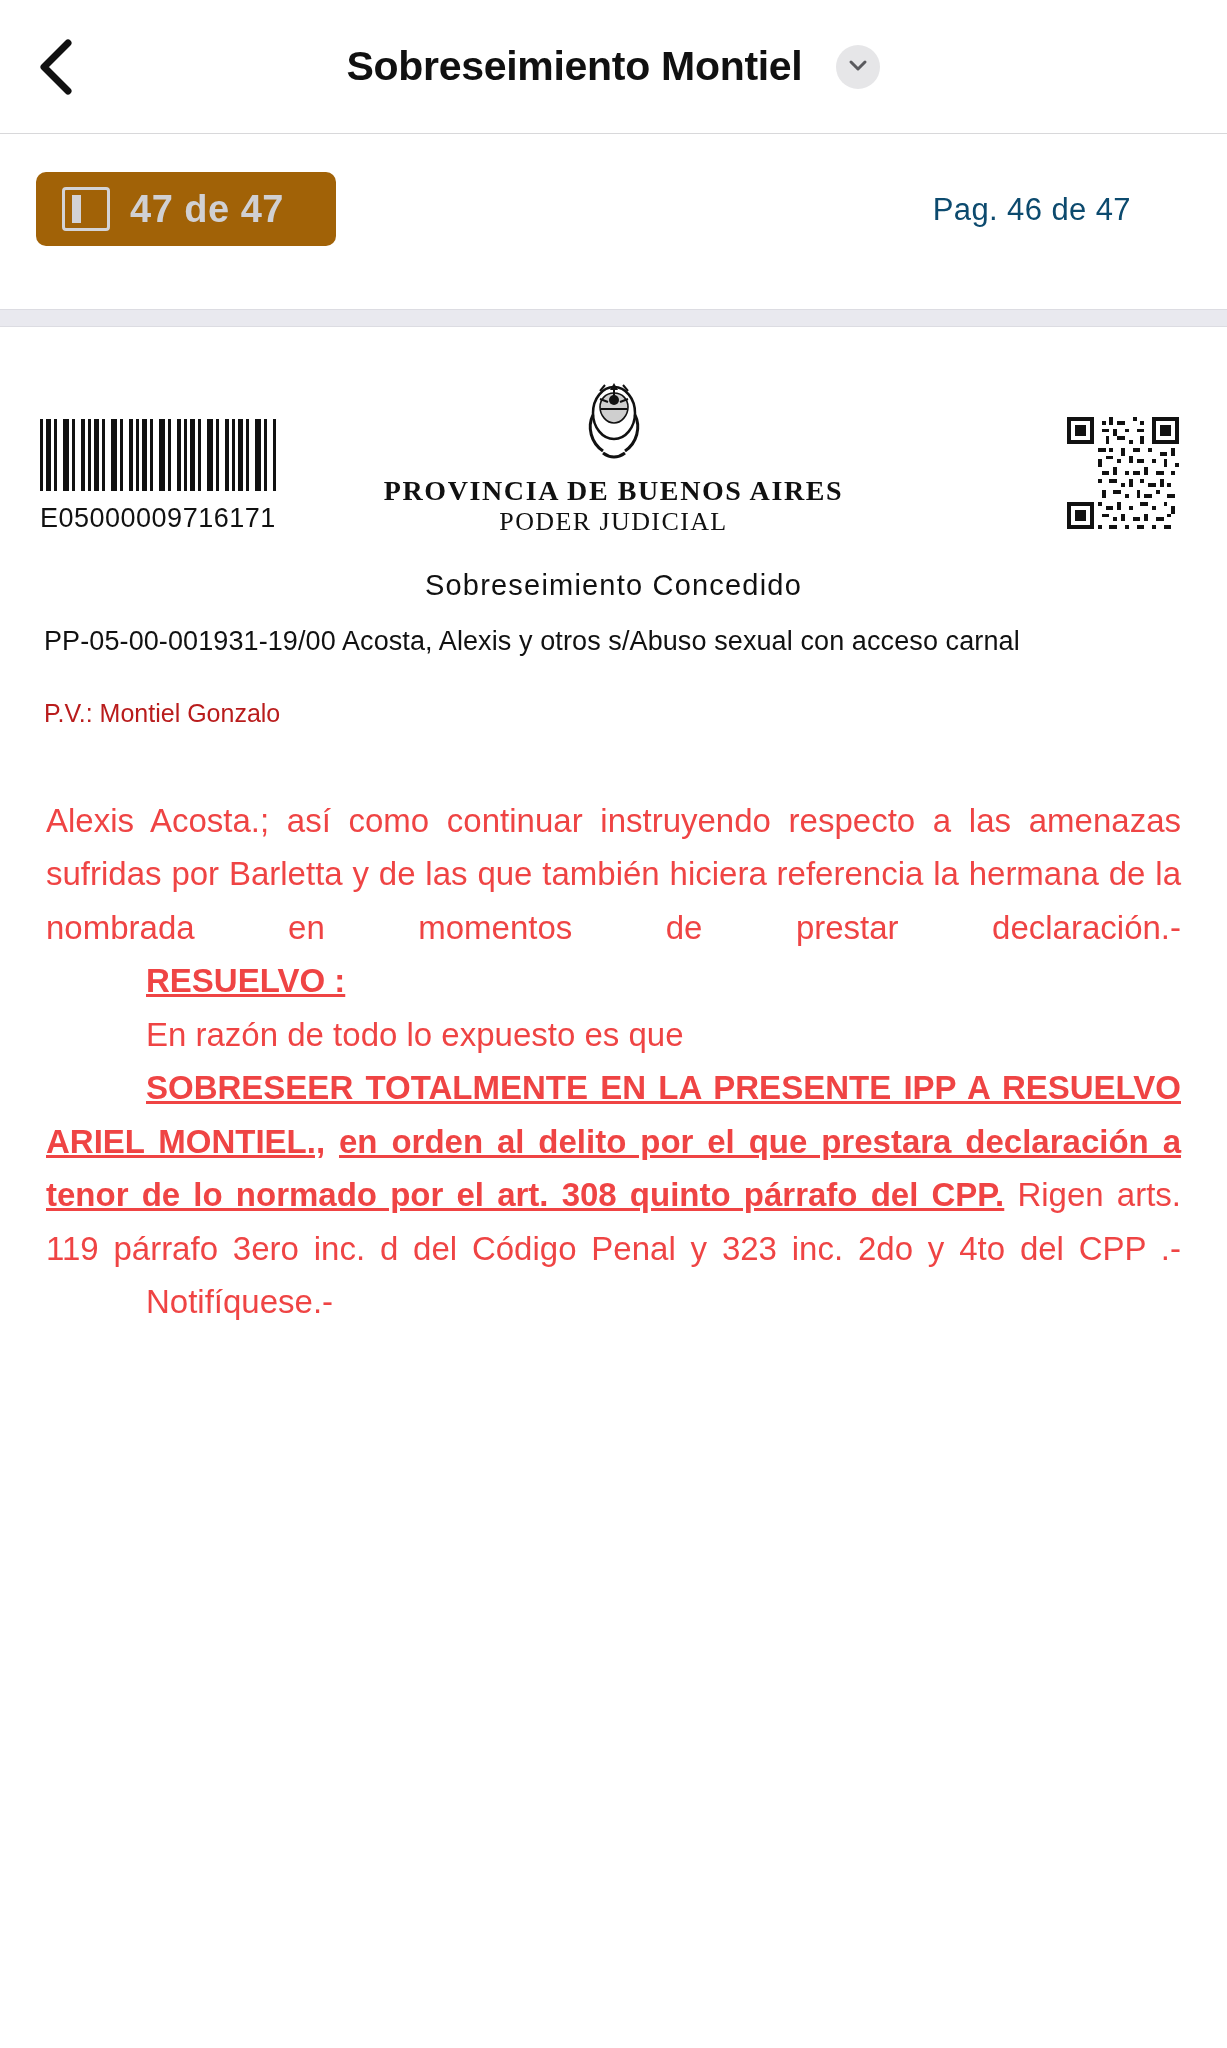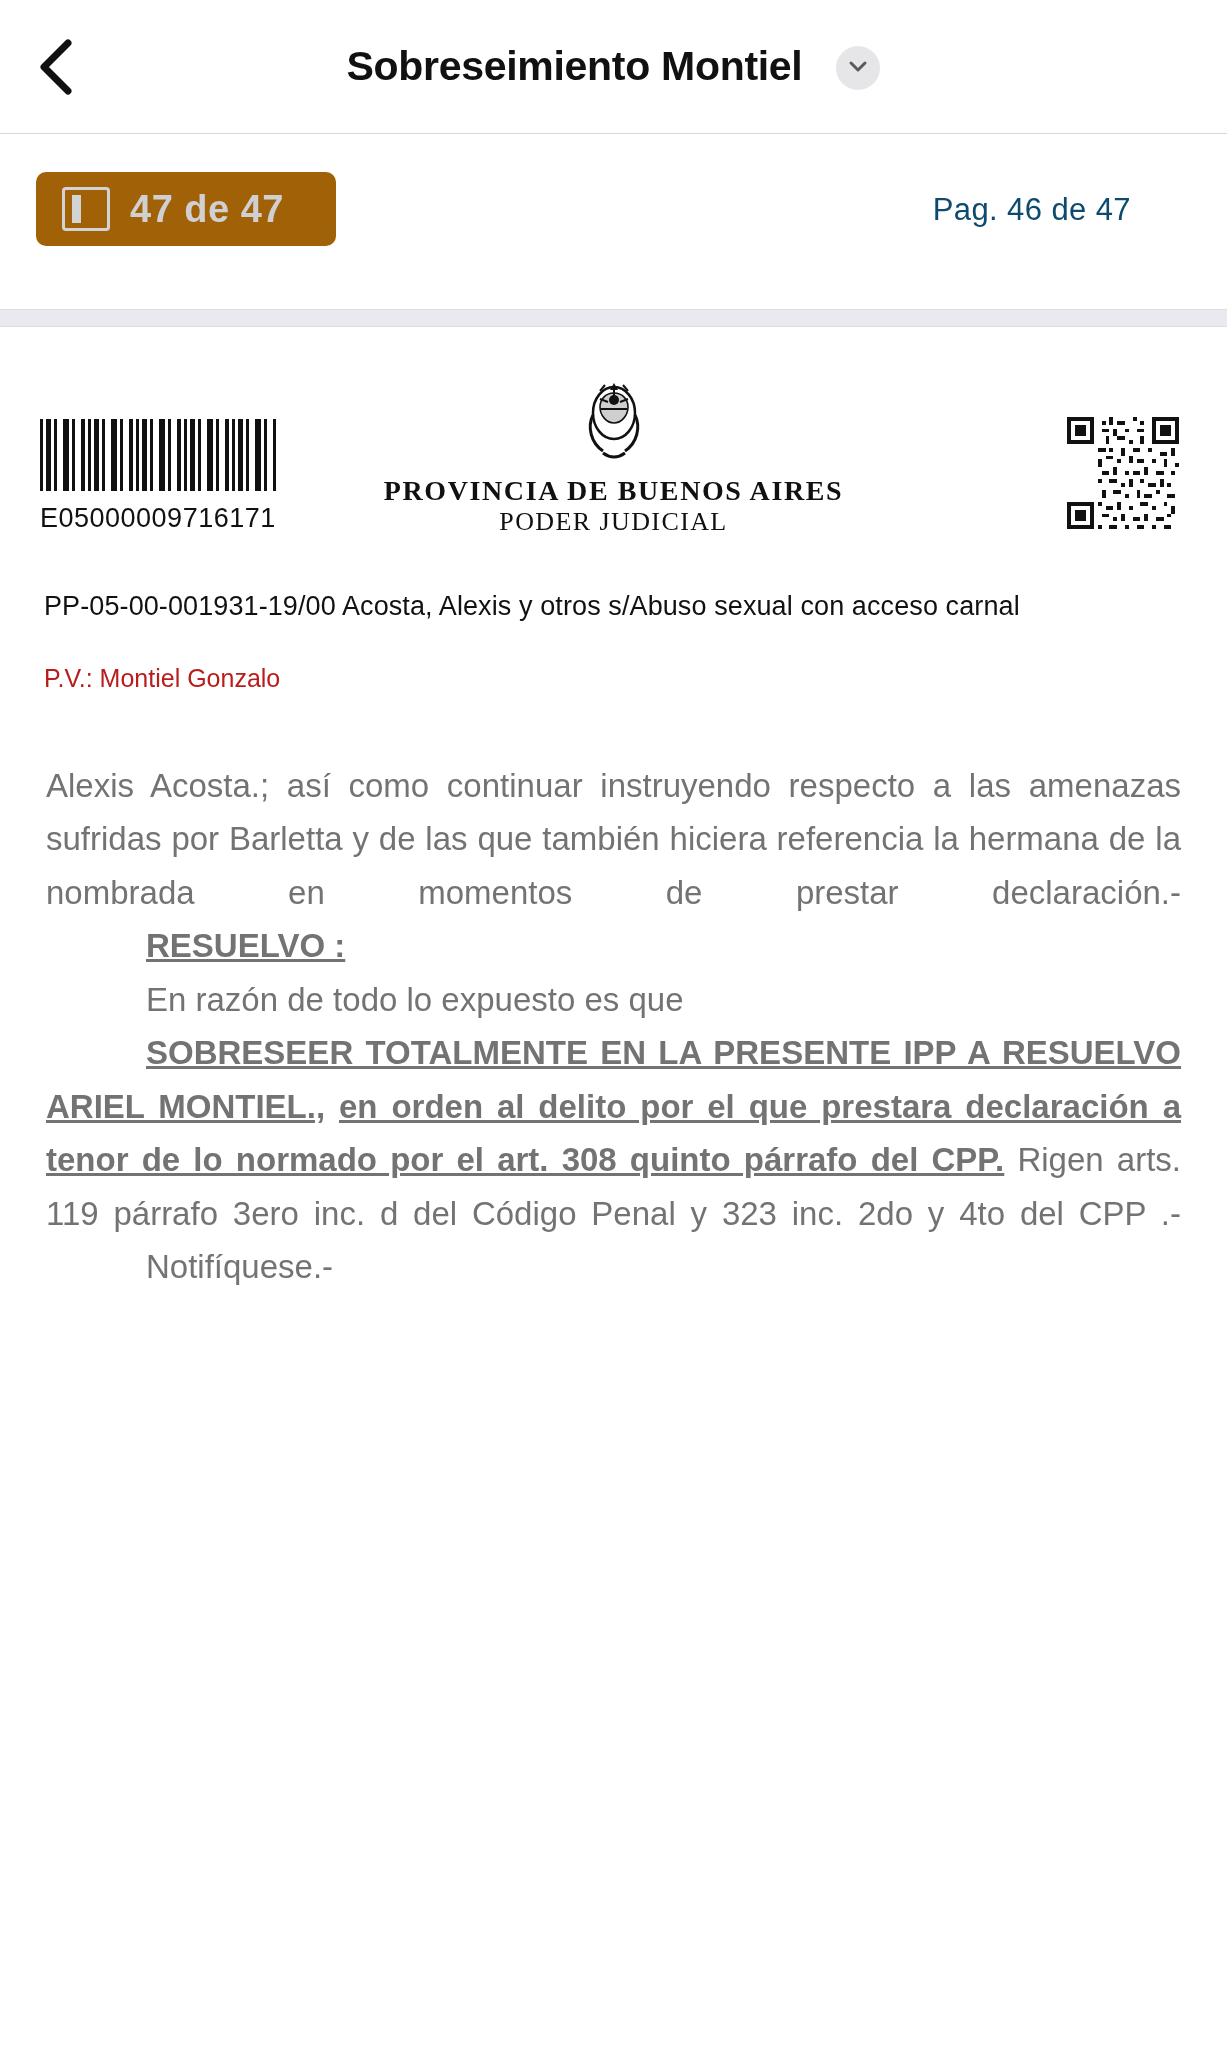--- a/index.html
+++ b/index.html
@@ -35,21 +35,21 @@
     height: 62px;
     display: flex;
     align-items: center;
     justify-content: center;
     cursor: pointer;
   }
   .back-button svg { display: block; }
 
   .nav-title-wrap {
     display: flex;
-    align-items: flex-end;
+    align-items: center;
     gap: 34px;
   }
   .nav-title {
     font-size: 41px;
     font-weight: bold;
     letter-spacing: -0.3px;
     color: #111111;
     white-space: nowrap;
   }
   .chevron-badge {
@@ -220,21 +220,21 @@
   .doc-pv {
     margin: 42px 0 0 44px;
     font-size: 25px;
     color: #b91c1c;
   }
 
   .body-text {
     margin: 66px 46px 0 46px;
     font-size: 33px;
     line-height: 1.62;
-    color: #737373;
+    color: #ef4444;
     text-align: justify;
   }
   .body-text p { margin: 0; }
   .indented { text-indent: 100px; }
   .bu { font-weight: bold; text-decoration: underline; }
 
   .p-justify-tight {
     text-align: justify;
     text-align-last: justify;
   }
@@ -383,20 +383,21 @@
         <rect x="8" y="28" width="1" height="1"></rect>
           <rect x="11" y="28" width="2" height="1"></rect>
         <rect x="15" y="28" width="1" height="1"></rect>
           <rect x="18" y="28" width="2" height="1"></rect>
         <rect x="22" y="28" width="1" height="1"></rect>
           <rect x="25" y="28" width="2" height="1"></rect>
       </g>
     </svg>
   </div>
 
+  <div class="doc-title">Sobreseimiento  Concedido</div>
   <div class="doc-case">PP-05-00-001931-19/00 Acosta, Alexis y otros s/Abuso sexual con acceso carnal</div>
   <div class="doc-pv">P.V.: Montiel Gonzalo</div>
 
   <div class="body-text">
     <p class="p-justify-tight">Alexis  Acosta.;  así  como  continuar  instruyendo  respecto  a  las amenazas sufridas por Barletta y  de las que también hiciera referencia la hermana de la nombrada en momentos de prestar declaración.-</p>
     <p class="indented bu">RESUELVO :</p>
     <p class="indented">En razón de todo lo expuesto es que</p>
     <p class="p-justify-tight">
       <span class="bu" style="margin-left:100px;">SOBRESEER  TOTALMENTE  EN  LA  PRESENTE  IPP  A RESUELVO ARIEL MONTIEL.,</span>
       <span class="bu">en orden al delito por el que prestara declaración a tenor de lo normado por el art. 308 quinto párrafo del CPP.</span>

